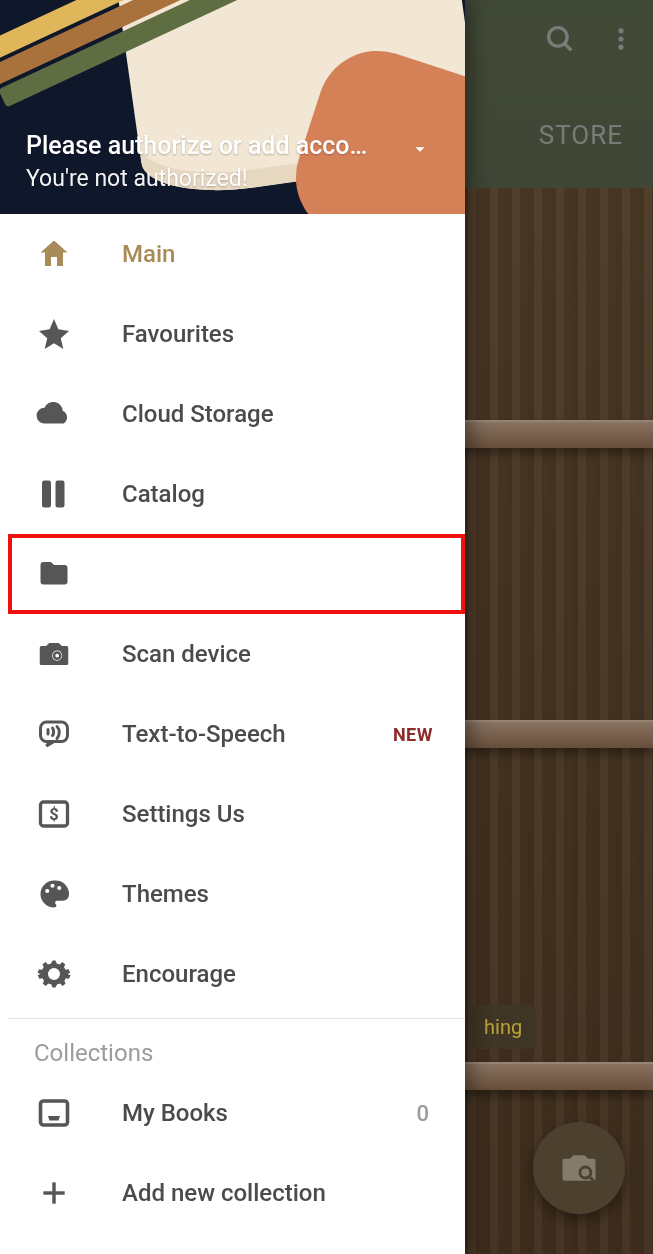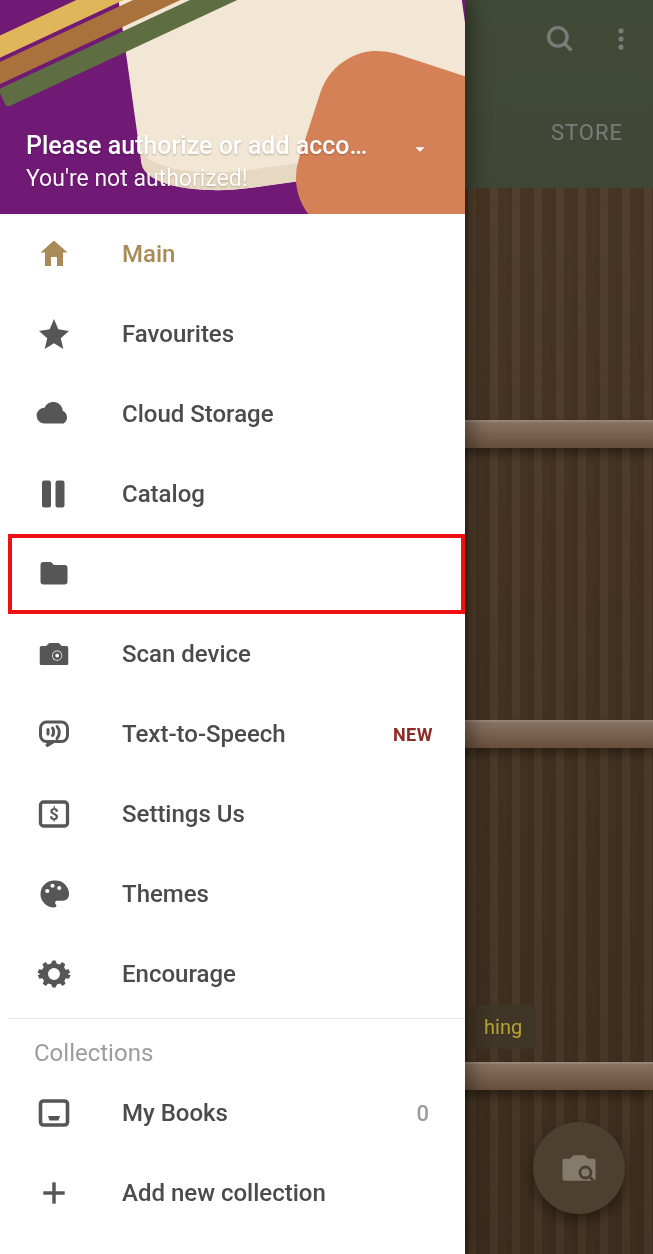--- a/index.html
+++ b/index.html
@@ -12,21 +12,21 @@
     background:
       repeating-linear-gradient(90deg, rgba(0,0,0,0.10) 0 6px, rgba(255,255,255,0.04) 6px 14px, rgba(0,0,0,0.07) 14px 22px),
       linear-gradient(#6e5338, #5c432b);
   }
   .toolbar {
     position: absolute; top: 0; left: 0; right: 0; height: 188px;
     background: linear-gradient(#7e8e6b, #7a8868);
     filter: brightness(0.72);
   }
   .toolbar .icons { position: absolute; top: 22px; right: 18px; display: flex; gap: 30px; align-items: center; }
-  .toolbar .store { position: absolute; top: 120px; right: 30px; color: rgba(255,255,255,0.85); font-size: 22px; letter-spacing: 1px; }
+  .toolbar .store { position: absolute; top: 120px; right: 30px; color: rgba(255,255,255,0.85); font-size: 26px; letter-spacing: 1px; }
   .shelf {
     position: absolute; left: 0; right: 0; height: 28px;
     background: linear-gradient(#c2a289, #8e6d52);
     box-shadow: 0 6px 10px rgba(0,0,0,0.35), inset 0 2px 0 rgba(255,255,255,0.25);
   }
   .shelf.s1 { top: 420px; }
   .shelf.s2 { top: 720px; }
   .shelf.s3 { top: 1062px; }
 
   .tooltip-bubble {
@@ -48,21 +48,21 @@
     box-shadow: 4px 0 20px rgba(0,0,0,0.45);
     display: flex; flex-direction: column;
   }
   .drawer-scrim {
     position: absolute; top:0; left:465px; right:0; bottom:0;
     background: rgba(0,0,0,0.28);
   }
 
   .drawer-header {
     height: 214px; position: relative; color: #fff;
-    background: #701a75;
+    background: #0f172a;
     overflow: hidden;
   }
   .dh-pencil {
     position: absolute; width: 260px; height: 20px; top: -10px; left: -30px;
     background: #e0b65a; transform: rotate(-25deg); border-radius: 4px;
     box-shadow: 0 24px 0 #a9723d, 0 48px 0 #5f6d43;
   }
   .dh-book {
     position: absolute; left: 130px; top: -40px; width: 340px; height: 220px;
     background: #f2e6d4; border-radius: 0 0 110px 110px / 0 0 40px 40px;

